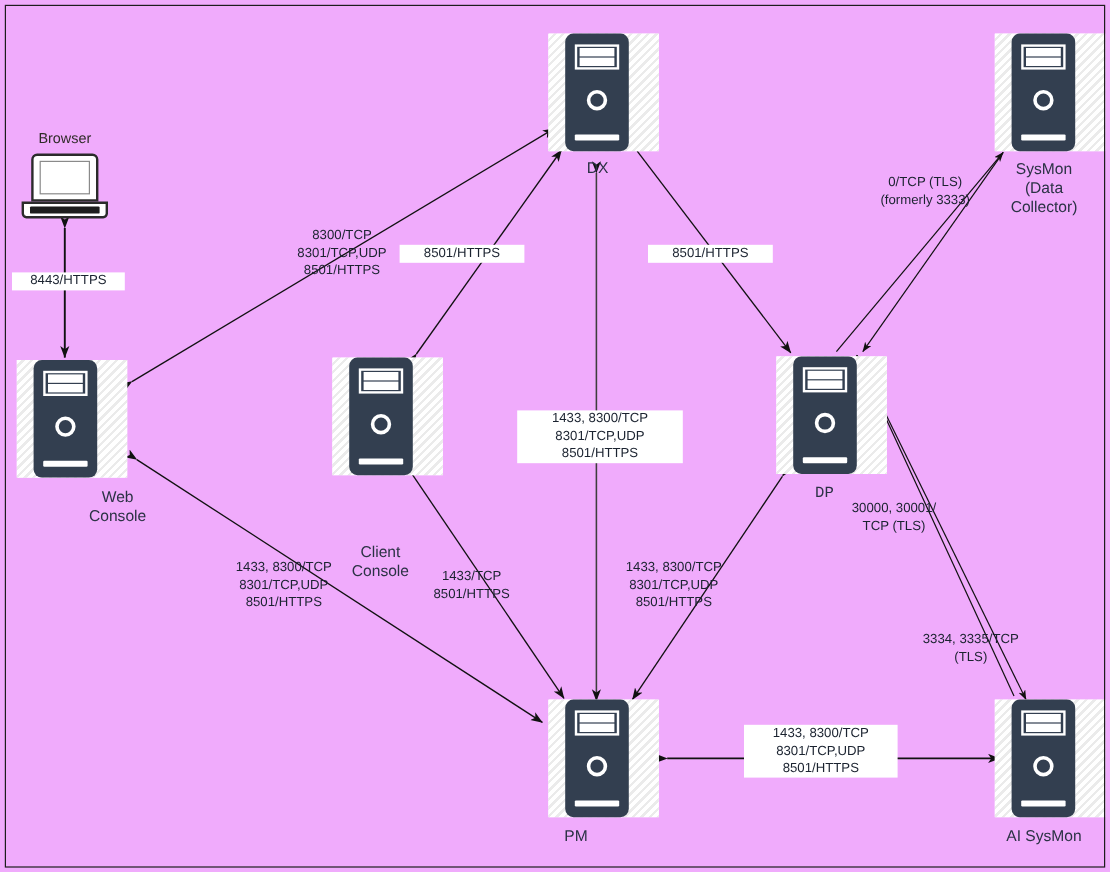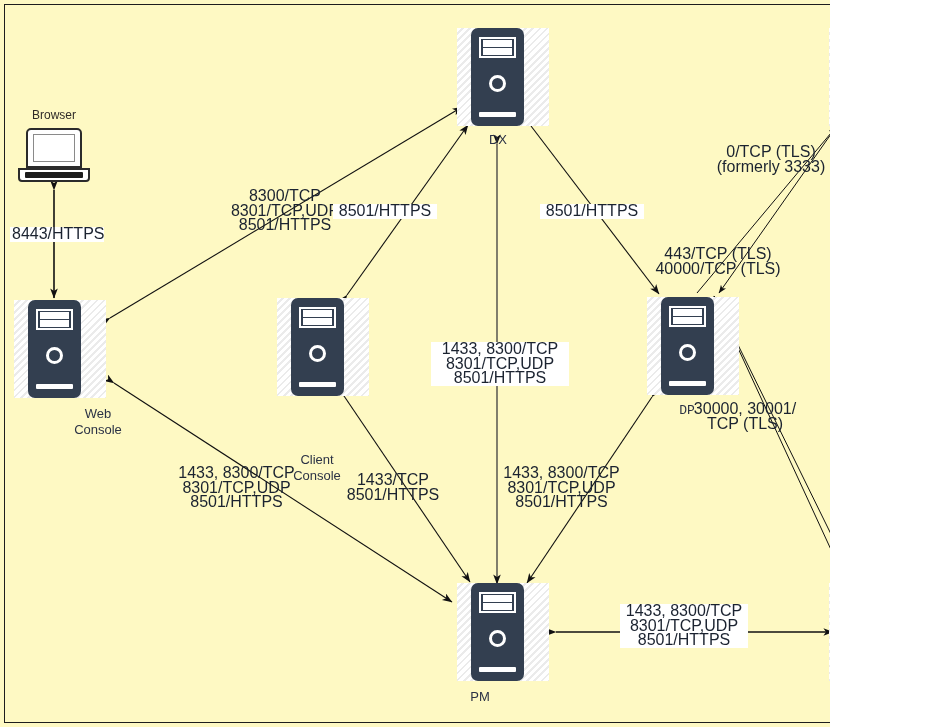--- a/index.html
+++ b/index.html
@@ -5,23 +5,23 @@
   html, body {
     margin: 0;
     padding: 0;
     background: #ffffff;
   }
   body {
     font-family: "Liberation Sans", sans-serif;
   }
   #canvas {
     position: relative;
-    width: 830px;
+    width: 925px;
     height: 727px;
-    background: #fef9c3;
+    background: #f0abfc;
     box-sizing: border-box;
     overflow: hidden;
   }
   #frame {
     position: absolute;
     left: 4px;
     top: 4px;
     width: 917px;
     height: 719px;
     border: 1px solid #1d1d1d;
@@ -156,21 +156,21 @@
   }
   .node-label.browser {
     color: #2f2b28;
     font-size: 12px;
     line-height: 14px;
   }
   .edge-label {
     position: absolute;
     text-align: center;
     color: #1b2330;
-    font-size: 16px;
+    font-size: 11px;
     line-height: 14.5px;
     white-space: pre-line;
     font-family: "Liberation Sans", sans-serif;
   }
   .edge-label.boxed {
     background: #ffffff;
     padding: 0 2px;
   }
 </style>
 </head>
@@ -266,20 +266,23 @@
 
   <div class="hatch" style="left:829px; top:28px; width:92px; height:98px;"></div>
   <div class="server" style="left:843px; top:28px; width:53px; height:98px;">
     <div class="grill">
         <span></span>
         <span></span>
       </div>
     <div class="knob"></div>
     <div class="base"></div>
   </div>
+  <div class="node-label" style="left:822px; top:133px; width:96px;">SysMon
+(Data
+Collector)</div>
 
   <div class="hatch" style="left:647px; top:297px; width:92px; height:98px;"></div>
   <div class="server" style="left:661px; top:297px; width:53px; height:98px;">
     <div class="grill">
         <span></span>
         <span></span>
       </div>
     <div class="knob"></div>
     <div class="base"></div>
   </div>
@@ -328,25 +331,25 @@
   <div class="edge-label" style="left:337px; top:473px; width:112px;">1433/TCP
 8501/HTTPS</div>
 
   <div class="edge-label" style="left:489px; top:466px; width:145px;">1433, 8300/TCP
 8301/TCP,UDP
 8501/HTTPS</div>
 
   <div class="edge-label" style="left:705px; top:145px; width:132px;">0/TCP (TLS)
 (formerly 3333)</div>
 
-  <div class="edge-label" style="left:638px; top:247px; width:160px;">443/TCP (TLS)
-40000/TCP (TLS)</div>
-
-  <div class="edge-label" style="left:690px; top:402px; width:110px;">30000, 30001/
+
+  <div class="edge-label" style="left:690px; top:417px; width:110px;">30000, 30001/
 TCP (TLS)</div>
 
+  <div class="edge-label" style="left:750px; top:526px; width:118px;">3334, 3335/TCP
+(TLS)</div>
 
   <div class="edge-label boxed" style="left:620px; top:604px; width:124px;">1433, 8300/TCP
 8301/TCP,UDP
 8501/HTTPS</div>
 
   <div id="frame"></div>
 </div>
 
 </body></html>

